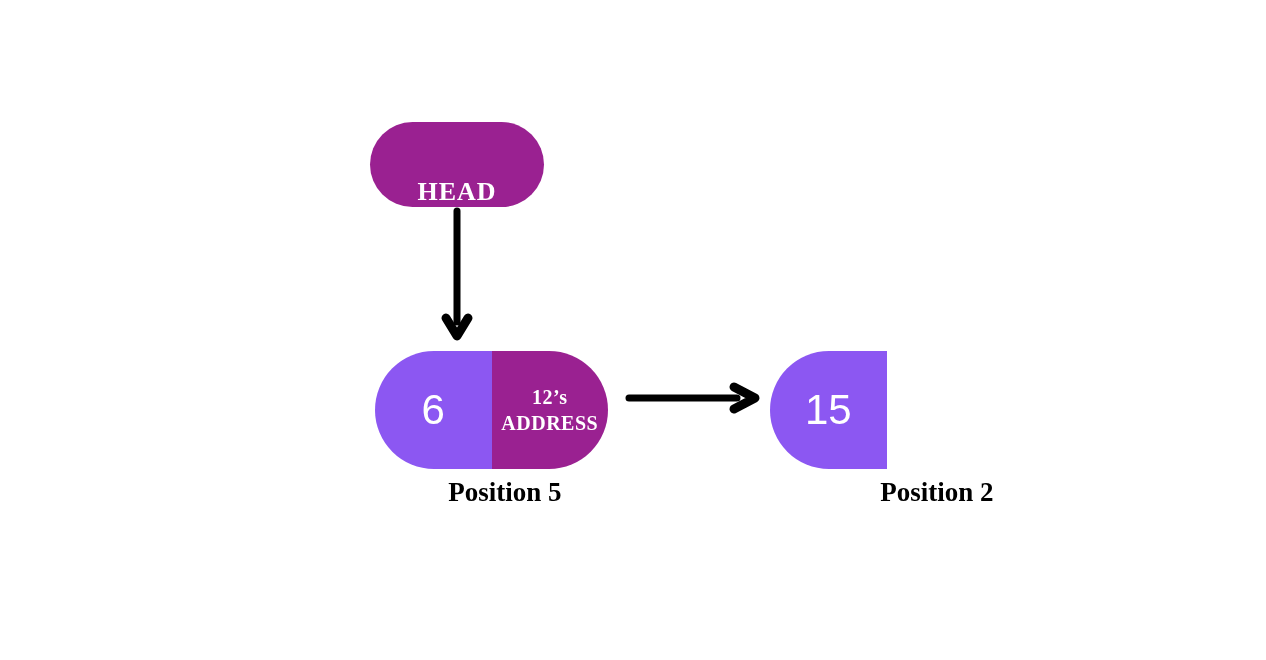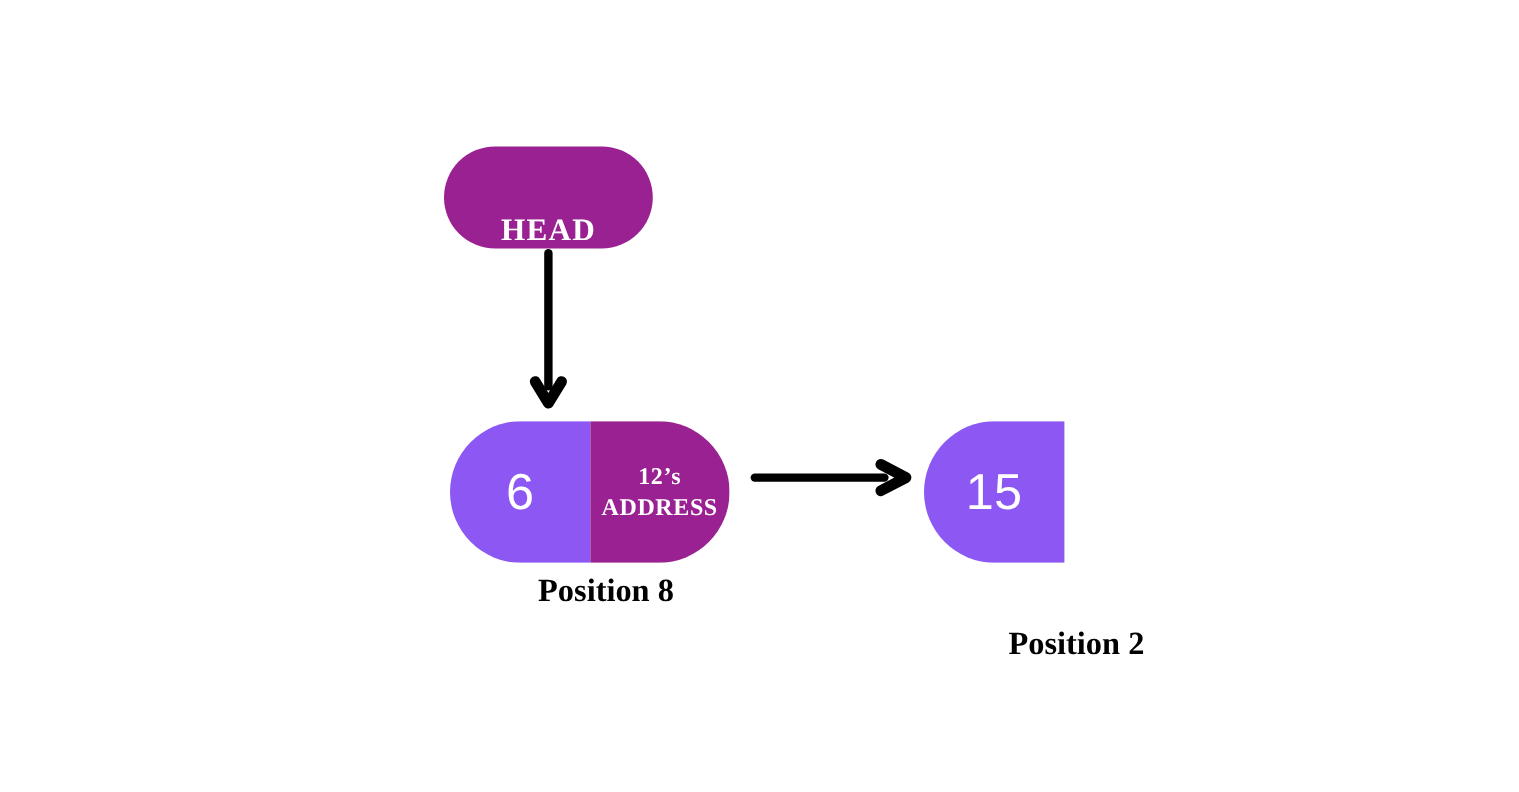--- a/index.html
+++ b/index.html
@@ -93,21 +93,21 @@
     position: absolute;
     top: 477px;
     width: 250px;
     text-align: center;
     color: var(--caption, #000000);
     font-family: "Liberation Serif", serif;
     font-weight: 700;
     font-size: 27px;
   }
   .caption-1 { left: 380px; }
-  .caption-2 { left: 772px; margin-top: 44px; }
+  .caption-2 { left: 812px; }
 </style>
 </head>
 <body>
 
 <div class="canvas">
 
   <div class="head-pill">
     <span class="head-label">HEAD</span>
   </div>
 
@@ -124,21 +124,21 @@
 
   <div class="node node-1">
     <div class="half value-cell">
       <span class="value-text">6</span>
     </div>
     <div class="half pointer-cell">
       <div class="pointer-line">12’s</div>
       <div class="pointer-line">ADDRESS</div>
     </div>
   </div>
-  <div class="caption caption-1">Position 8</div>
+  <div class="caption caption-1">Position 5</div>
 
   <div class="node node-2">
     <div class="half value-cell">
       <span class="value-text">15</span>
     </div>
   </div>
   <div class="caption caption-2">Position 2</div>
 
 </div>
 

